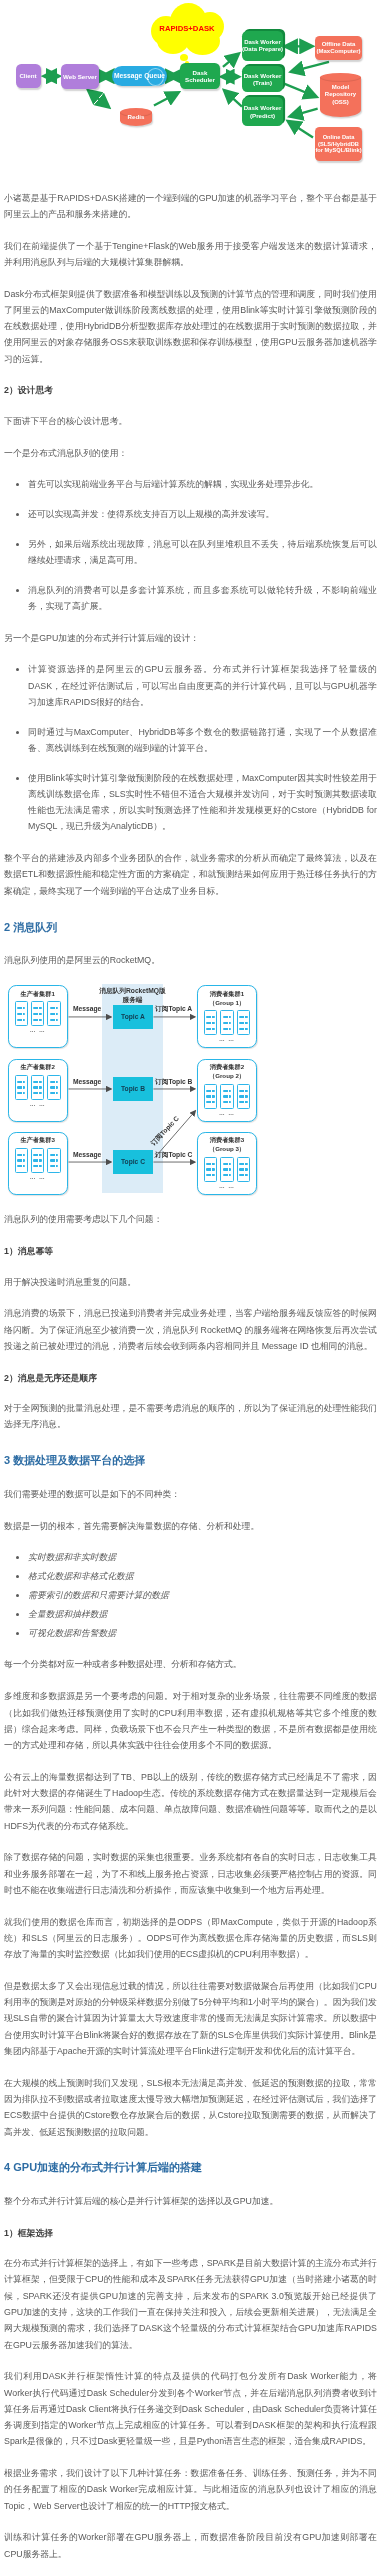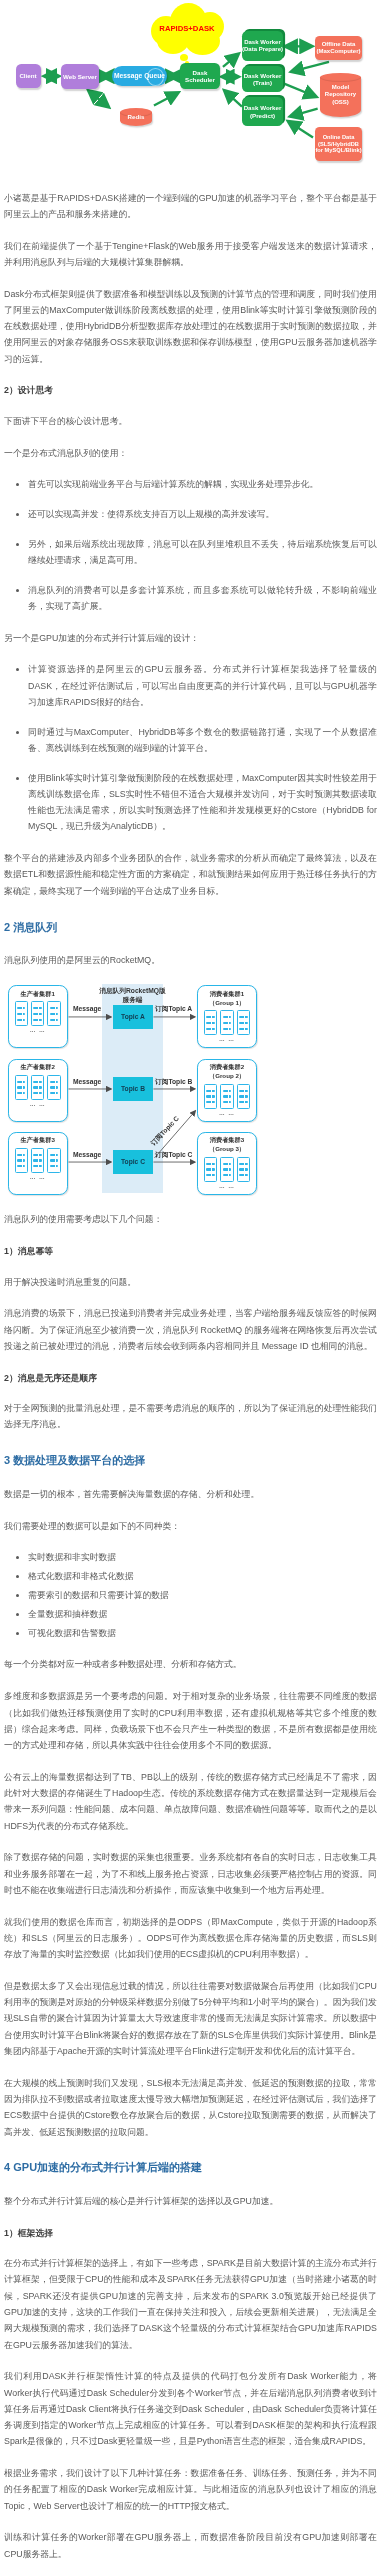--- a/index.html
+++ b/index.html
@@ -4,21 +4,21 @@
 <style>
   html,body{margin:0;padding:0;background:#ffffff;}
   .page{width:381px;box-sizing:border-box;padding:0 4.1px 15.5px 4.1px;background:#fff;
         font-family:"Liberation Sans","DejaVu Sans",sans-serif;color:#595959;}
   p.body{font-size:8.8px;line-height:1.85;margin:15.5px 0;text-align:justify;}
   h3.blue{color:#2e6da4;font-size:11px;font-weight:bold;margin:20.6px 0 17.5px 0;}
   h4.sub{color:#404040;font-size:8.8px;font-weight:bold;margin:18.5px 0 15.5px 0;}
   ul{margin:15px 0;padding-left:24px;}
   ul li{font-size:8.8px;line-height:1.85;text-align:justify;}
   ul.loose li{margin:13.4px 0;}
-  ul.tight li{margin:2.6px 0;}
+  ul.tight li{margin:2.6px 0;font-style:italic;}
   figure{margin:0;position:relative;padding-left:36px;}
 
   
   .arch{height:174px;margin:0 -4.1px 3.1px -4.1px;}
   .arch svg{position:absolute;left:0;top:0;}
   .an{position:absolute;display:flex;align-items:center;justify-content:center;text-align:center;
       color:#fff;font-weight:bold;border-radius:5.2px;line-height:1.2;
       box-shadow:1px 1.5px 1.5px rgba(0,0,0,.18);}
   .client{left:15.5px;top:64px;width:25px;height:24px;background:#b07edb;font-size:6.2px;}
   .web{left:61px;top:64px;width:38px;height:25px;background:#b07edb;font-size:6.2px;}
@@ -322,22 +322,22 @@
   </figure>
 
   <p class="body">消息队列的使用需要考虑以下几个问题：</p>
   <h4 class="sub">1）消息幂等</h4>
   <p class="body">用于解决投递时消息重复的问题。</p>
   <p class="body">消息消费的场景下，消息已投递到消费者并完成业务处理，当客户端给服务端反馈应答的时候网络闪断。为了保证消息至少被消费一次，消息队列 RocketMQ 的服务端将在网络恢复后再次尝试投递之前已被处理过的消息，消费者后续会收到两条内容相同并且 Message ID 也相同的消息。</p>
   <h4 class="sub">2）消息是无序还是顺序</h4>
   <p class="body">对于全网预测的批量消息处理，是不需要考虑消息的顺序的，所以为了保证消息的处理性能我们选择无序消息。</p>
 
   <h3 class="blue">3  数据处理及数据平台的选择</h3>
+  <p class="body">我们需要处理的数据可以是如下的不同种类：</p>
   <p class="body">数据是一切的根本，首先需要解决海量数据的存储、分析和处理。</p>
-  <p class="body">我们需要处理的数据可以是如下的不同种类：</p>
   <ul class="tight">
     <li>实时数据和非实时数据</li>
     <li>格式化数据和非格式化数据</li>
     <li>需要索引的数据和只需要计算的数据</li>
     <li>全量数据和抽样数据</li>
     <li>可视化数据和告警数据</li>
   </ul>
   <p class="body">每一个分类都对应一种或者多种数据处理、分析和存储方式。</p>
   <p class="body">多维度和多数据源是另一个要考虑的问题。对于相对复杂的业务场景，往往需要不同维度的数据（比如我们做热迁移预测使用了实时的CPU利用率数据，还有虚拟机规格等其它多个维度的数据）综合起来考虑。同样，负载场景下也不会只产生一种类型的数据，不是所有数据都是使用统一的方式处理和存储，所以具体实践中往往会使用多个不同的数据源。</p>
   <p class="body">公有云上的海量数据都达到了TB、PB以上的级别，传统的数据存储方式已经满足不了需求，因此针对大数据的存储诞生了Hadoop生态。传统的系统数据存储方式在数据量达到一定规模后会带来一系列问题：性能问题、成本问题、单点故障问题、数据准确性问题等等。取而代之的是以HDFS为代表的分布式存储系统。</p>

